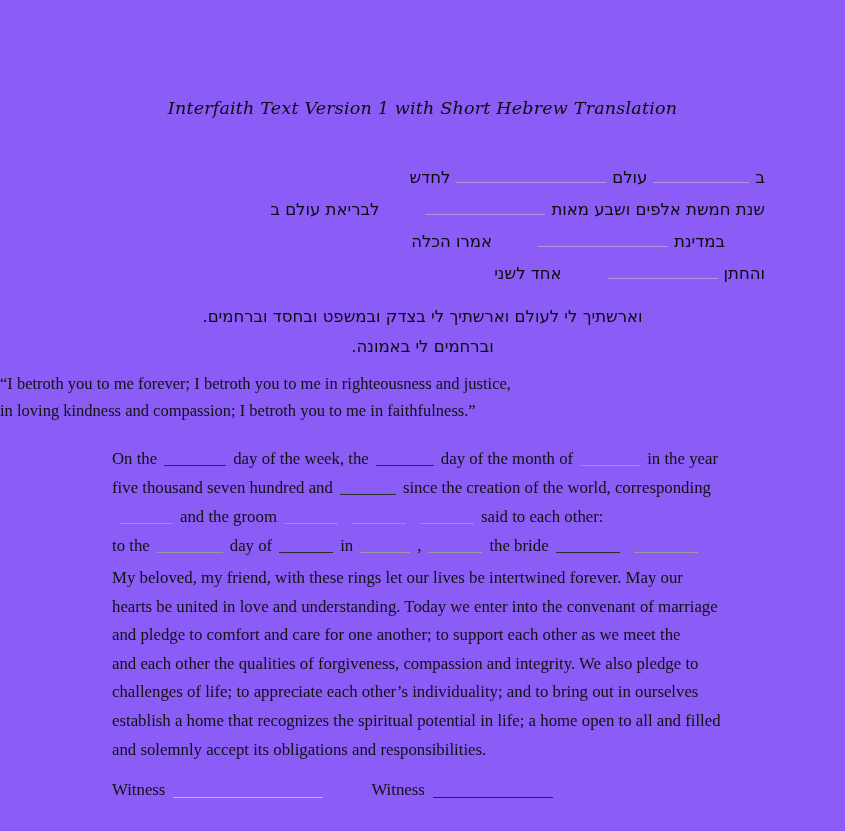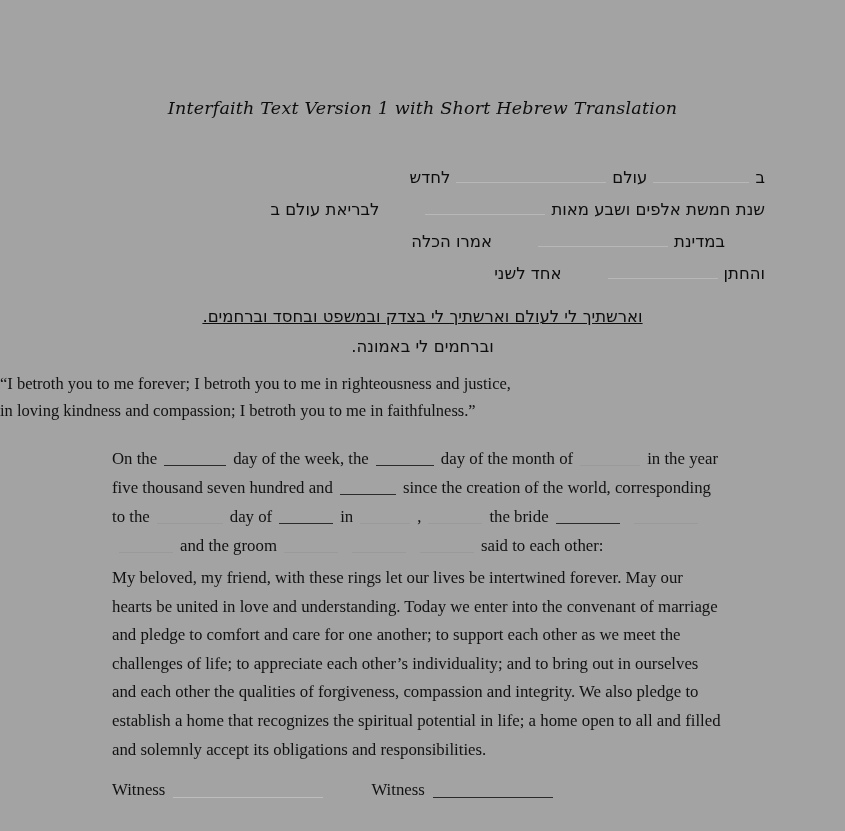--- a/index.html
+++ b/index.html
@@ -13,21 +13,21 @@
     position: relative;
     overflow: hidden;
     font-family: "Liberation Serif", "DejaVu Serif", serif;
     color: #111111;
   }
 
   .page {
     position: relative;
     width: 845px;
     height: 831px;
-    background: #a3a3a3;
+    background: #8b5cf6;
   }
 
   
   .doc-title {
     position: absolute;
     top: 98px;
     left: 0;
     width: 845px;
     text-align: center;
     font-family: "DejaVu Serif", "Liberation Serif", serif;
@@ -200,21 +200,21 @@
 
     <div class="heb-line">
       <span class="heb-seg">והחתן</span>
       <span class="heb-blank w3"></span>
       <span class="gap-sm"></span>
       <span class="heb-seg">אחד לשני</span>
       <span class="gap-md"></span>
     </div>
   </div>
 
-  <div class="heb-long" style="position:absolute; top:302px; left:0; width:845px;text-decoration:underline;">וארשתיך לי לעולם וארשתיך לי בצדק ובמשפט ובחסד וברחמים.</div>
+  <div class="heb-long" style="position:absolute; top:302px; left:0; width:845px;">וארשתיך לי לעולם וארשתיך לי בצדק ובמשפט ובחסד וברחמים.</div>
   <div class="heb-long" style="position:absolute; top:332px; left:0; width:845px;">וברחמים לי באמונה.</div>
 
   <div class="quote">
     <div class="q-line">“I betroth you to me forever; I betroth you to me in righteousness and justice,</div>
     <div class="q-line indent">in loving kindness and compassion; I betroth you to me in faithfulness.”</div>
   </div>
 
   <div class="body-block">
 
     <div class="fill-line">
@@ -227,48 +227,48 @@
       <span class="t">in the year</span>
     </div>
 
     <div class="fill-line">
       <span class="t">five thousand  seven hundred and</span>
       <span class="blank b4"></span>
       <span class="t">since the creation of the world, corresponding</span>
     </div>
 
     <div class="fill-line">
+      <span class="blank b6 faint"></span>
+      <span class="t">and the groom</span>
+      <span class="blank b6 faint"></span>
+      <span class="blank b6 faint"></span>
+      <span class="blank b6 faint"></span>
+      <span class="t">said to each other:</span>
+    </div>
+
+    <div class="fill-line">
       <span class="t">to the</span>
       <span class="blank b5 faint"></span>
       <span class="t">day of</span>
       <span class="blank b6"></span>
       <span class="t">in</span>
       <span class="blank b7 faint"></span>
       <span class="t">,</span>
       <span class="blank b6 faint"></span>
       <span class="t">the bride</span>
       <span class="blank b8"></span>
       <span class="blank b8 faint"></span>
     </div>
 
-    <div class="fill-line">
-      <span class="blank b6 faint"></span>
-      <span class="t">and the groom</span>
-      <span class="blank b6 faint"></span>
-      <span class="blank b6 faint"></span>
-      <span class="blank b6 faint"></span>
-      <span class="t">said to each other:</span>
-    </div>
-
     <div class="para">
       <div class="p-line">My beloved, my friend, with these rings let our lives be intertwined forever. May our</div>
       <div class="p-line">hearts be united in love and understanding. Today we enter into the convenant of marriage</div>
       <div class="p-line">and pledge to comfort and care for one another; to support each other as we meet the</div>
+      <div class="p-line">and each other the qualities of forgiveness, compassion and integrity. We also pledge to</div>
       <div class="p-line">challenges of life; to appreciate each other’s individuality; and to bring out in ourselves</div>
-      <div class="p-line">and each other the qualities of forgiveness, compassion and integrity. We also pledge to</div>
       <div class="p-line">establish a home that recognizes the spiritual potential in life; a home open to all and filled</div>
       <div class="p-line">and solemnly accept its obligations and responsibilities.</div>
     </div>
   </div>
 
   <div class="witness-row">
     <span>Witness</span>
     <span class="witness-blank wb-a faded"></span>
     <span class="witness-gap"></span>
     <span>Witness</span>

